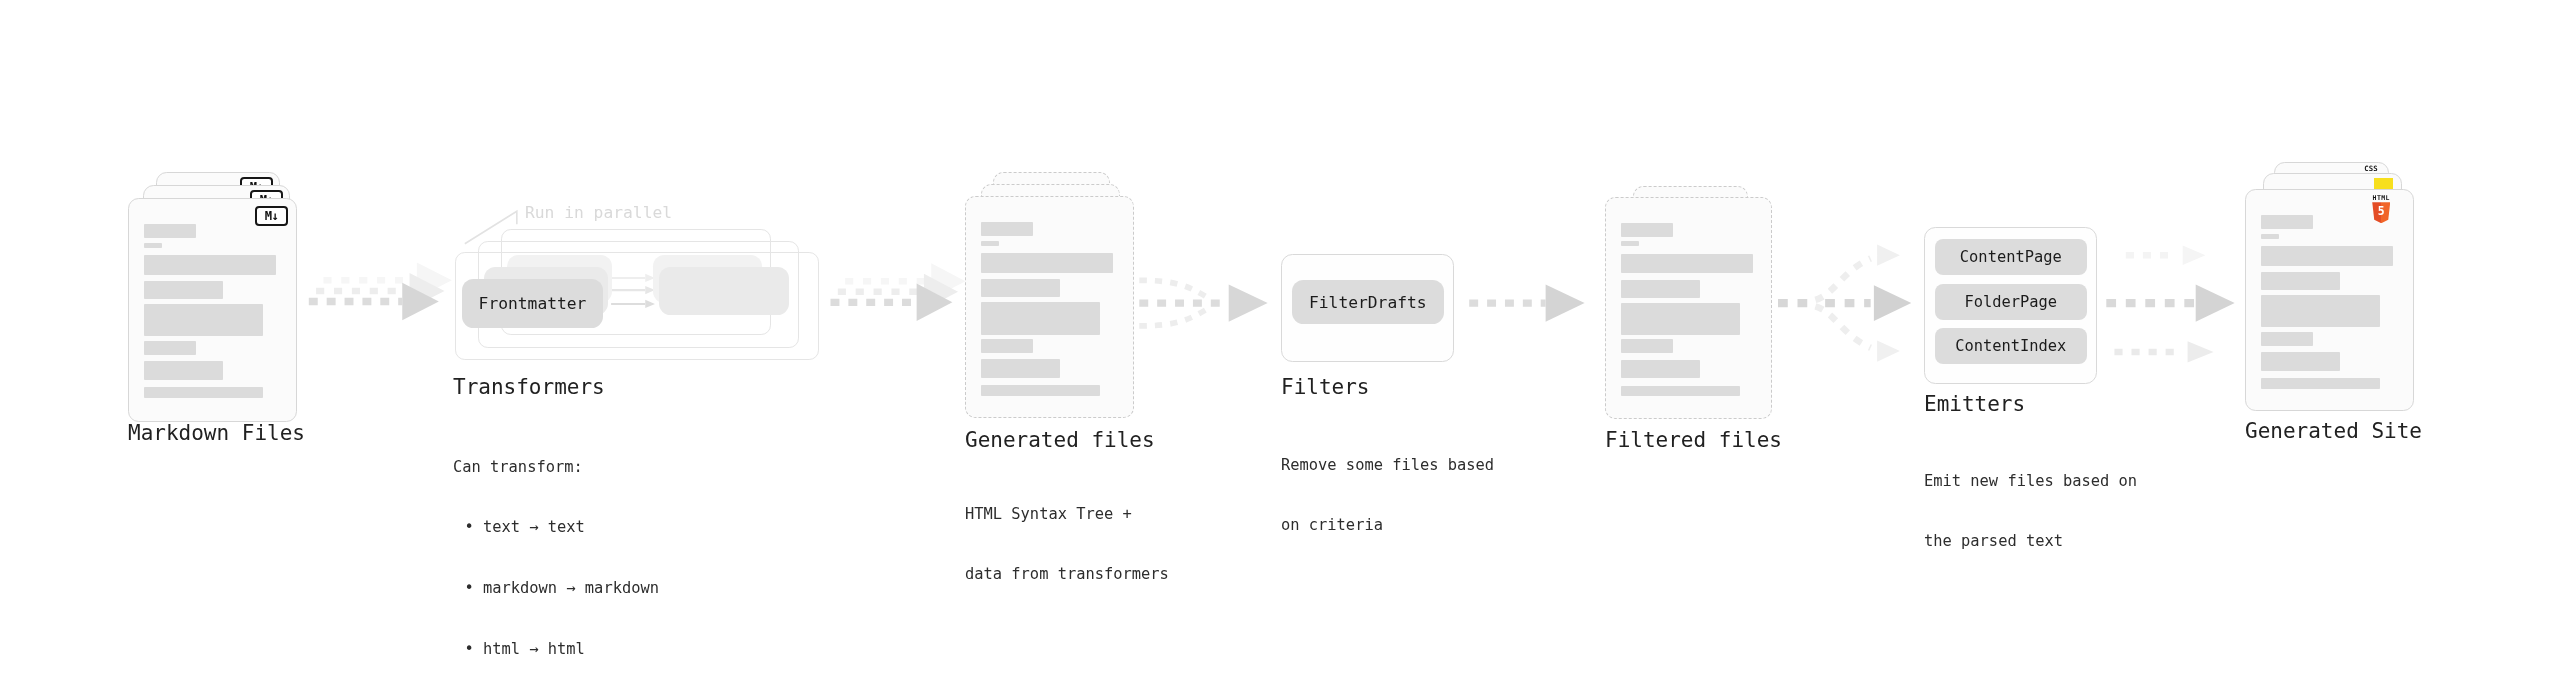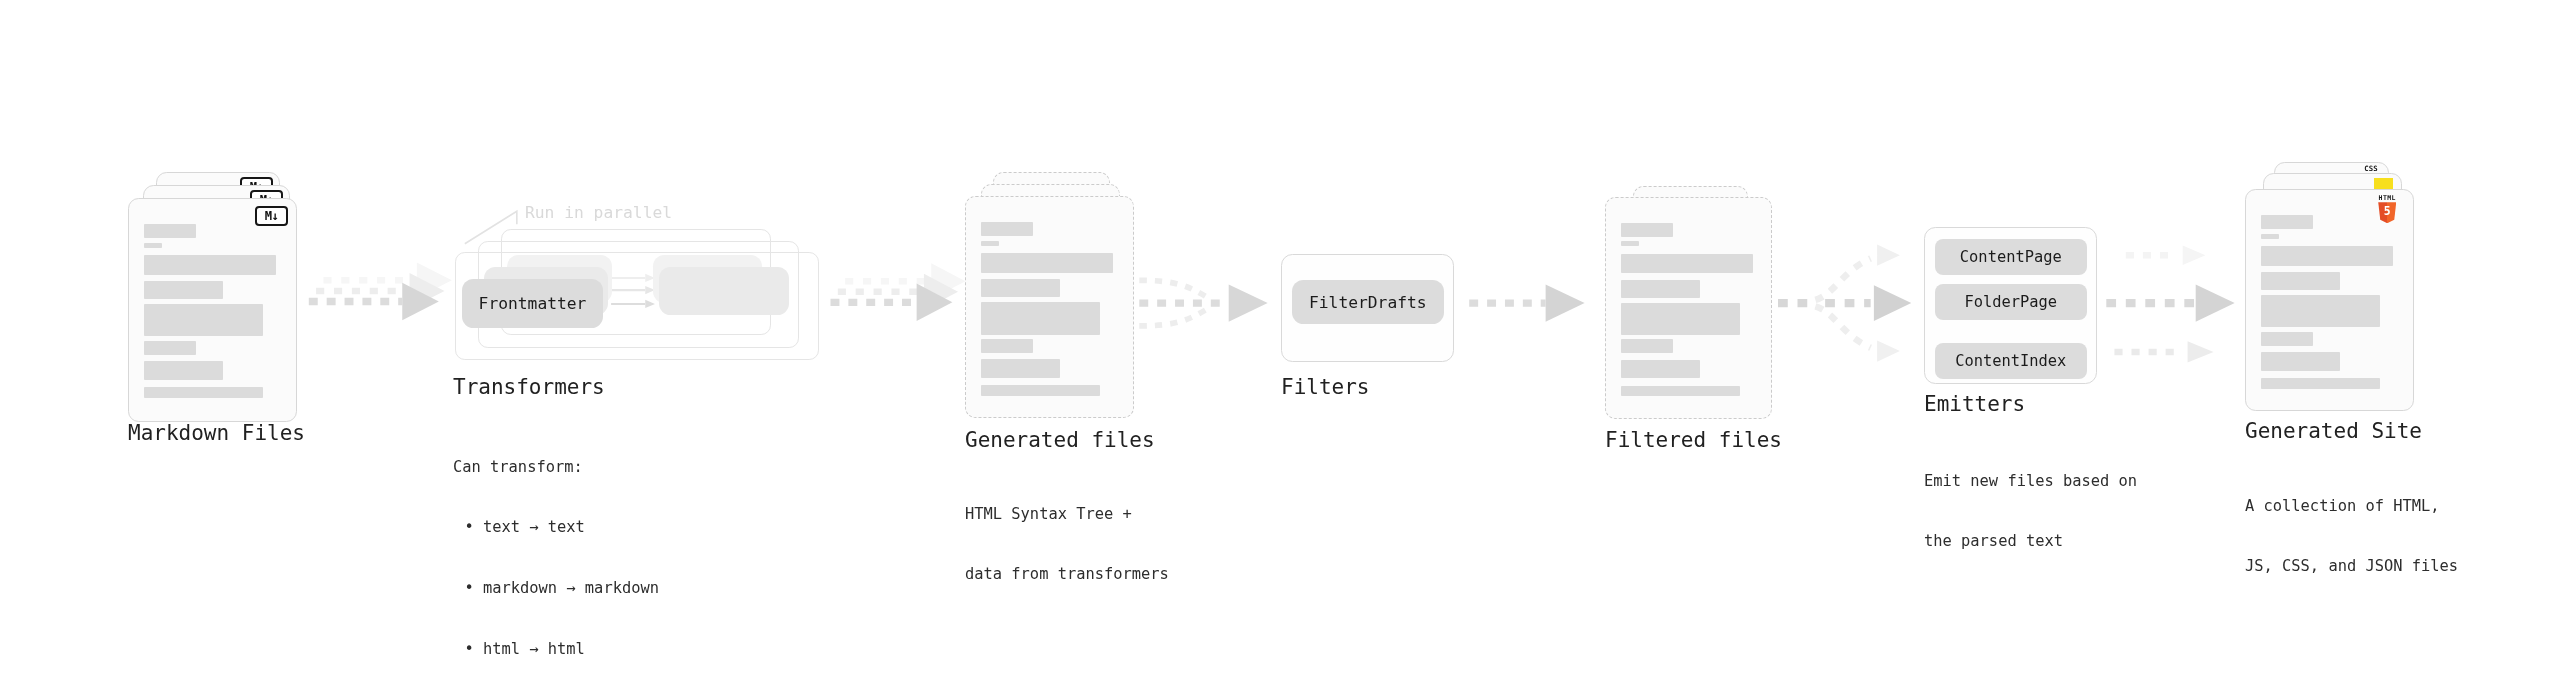--- a/index.html
+++ b/index.html
@@ -38,21 +38,21 @@
   .pill.ghost-mid{background:var(--pill-ghost-mid);}
   .pill.ghost-back{background:var(--pill-ghost-back);}
   .annotation{position:absolute;font-size:16.3px;color:var(--annot);white-space:nowrap;}
   .node-box{position:absolute;border:1.2px solid #d9d9d9;border-radius:11.4px;background:#fefefe;}
   .emitter-pill{position:absolute;left:9.8px;width:152px;height:36px;background:var(--pill);border-radius:8.1px;
         display:flex;align-items:center;justify-content:center;font-size:15.4px;color:#1b1b1b;white-space:nowrap;}
   .css-badge{position:absolute;right:7.3px;top:1.6px;width:19.5px;text-align:center;}
   .css-badge .t{font-size:7.3px;font-weight:bold;color:#141414;line-height:7.3px;display:block;}
   .css-badge .u{display:block;width:15.4px;height:2.8px;background:#2b63e6;margin:0.8px auto 0;}
   .js-badge{position:absolute;right:8.1px;top:3.3px;width:18.7px;height:13px;background:#f7df1e;}
-  .html5-badge{position:absolute;right:16px;top:4.1px;width:19.5px;text-align:center;}
+  .html5-badge{position:absolute;right:22px;top:4.1px;width:19.5px;text-align:center;}
   .html5-badge .t{font-size:6.5px;font-weight:bold;color:#141414;letter-spacing:0.4px;line-height:8.1px;display:block;}
   .html5-shield{width:18px;height:21px;margin:0 auto;background:linear-gradient(90deg,#e44d26 50%,#f16529 50%);
         clip-path:polygon(0% 0%,100% 0%,89% 84%,50% 100%,11% 84%);
         display:flex;align-items:flex-start;justify-content:center;}
   .html5-shield span{color:#ffffff;font-weight:bold;font-size:11.4px;line-height:18px;}
 </style>
 </head>
 <body>
 
 <div class="canvas">
@@ -197,20 +197,24 @@
   <div class="stage-label" style="left:965px;top:428px">Generated files</div>
   <div class="stage-desc" style="left:965px;top:463px">
     <div>HTML Syntax Tree +</div>
     <div>data from transformers</div>
   </div>
 
   <div class="node-box" style="left:1281px;top:254px;width:171px;height:106px">
     <div class="pill" style="left:9.8px;top:25px;width:152px;height:44px">FilterDrafts</div>
   </div>
   <div class="stage-label" style="left:1281px;top:375px">Filters</div>
+  <div class="stage-desc" style="left:1281px;top:414px">
+    <div>Remove some files based</div>
+    <div>on criteria</div>
+  </div>
 
   <div class="abs" style="left:1605px;top:186px;width:165px;height:232px">
     <div class="doc-card dashed" style="left:28px;top:0;width:113px;height:220px"></div>
     <div class="doc-card dashed" style="left:0;top:10.6px;width:165px;height:220px">
       <div class="bars">
           <div class="bar" style="width: 52px; height: 14px; margin-top: 25px;"></div>
           <div class="bar" style="width: 18.7px; height: 4.9px; margin-top: 4.9px;"></div>
           <div class="bar" style="width: 132px; height: 19.5px; margin-top: 7.3px;"></div>
           <div class="bar" style="width: 79px; height: 18px; margin-top: 6.5px;"></div>
           <div class="bar" style="width: 119px; height: 32.5px; margin-top: 4.9px;"></div>
@@ -218,21 +222,21 @@
           <div class="bar" style="width: 79px; height: 18.7px; margin-top: 6.5px;"></div>
           <div class="bar" style="width: 119px; height: 10.6px; margin-top: 7.3px;"></div>
         </div>
     </div>
   </div>
   <div class="stage-label" style="left:1605px;top:428px">Filtered files</div>
 
   <div class="node-box" style="left:1924px;top:227px;width:171px;height:155px">
     <div class="emitter-pill" style="top:11.4px">ContentPage</div>
     <div class="emitter-pill" style="top:56px">FolderPage</div>
-    <div class="emitter-pill" style="top:115px">ContentIndex</div>
+    <div class="emitter-pill" style="top:100px">ContentIndex</div>
   </div>
   <div class="stage-label" style="left:1924px;top:392px">Emitters</div>
   <div class="stage-desc" style="left:1924px;top:430px">
     <div>Emit new files based on</div>
     <div>the parsed text</div>
   </div>
 
   <div class="abs" style="left:2245px;top:162px;width:167px;height:248px">
     <div class="doc-card solid" style="left:29px;top:0;width:113px;height:220px">
       <span class="css-badge">
@@ -256,19 +260,15 @@
           <div class="bar" style="width: 132px; height: 19.5px; margin-top: 7.3px;"></div>
           <div class="bar" style="width: 79px; height: 18px; margin-top: 6.5px;"></div>
           <div class="bar" style="width: 119px; height: 32.5px; margin-top: 4.9px;"></div>
           <div class="bar" style="width: 52px; height: 14px; margin-top: 4.1px;"></div>
           <div class="bar" style="width: 79px; height: 18.7px; margin-top: 6.5px;"></div>
           <div class="bar" style="width: 119px; height: 10.6px; margin-top: 7.3px;"></div>
         </div>
     </div>
   </div>
   <div class="stage-label" style="left:2245px;top:419px">Generated Site</div>
-  <div class="stage-desc" style="left:2245px;top:455px">
-    <div>A collection of HTML,</div>
-    <div>JS, CSS, and JSON files</div>
-  </div>
 
 </div>
 
 
 </body></html>

